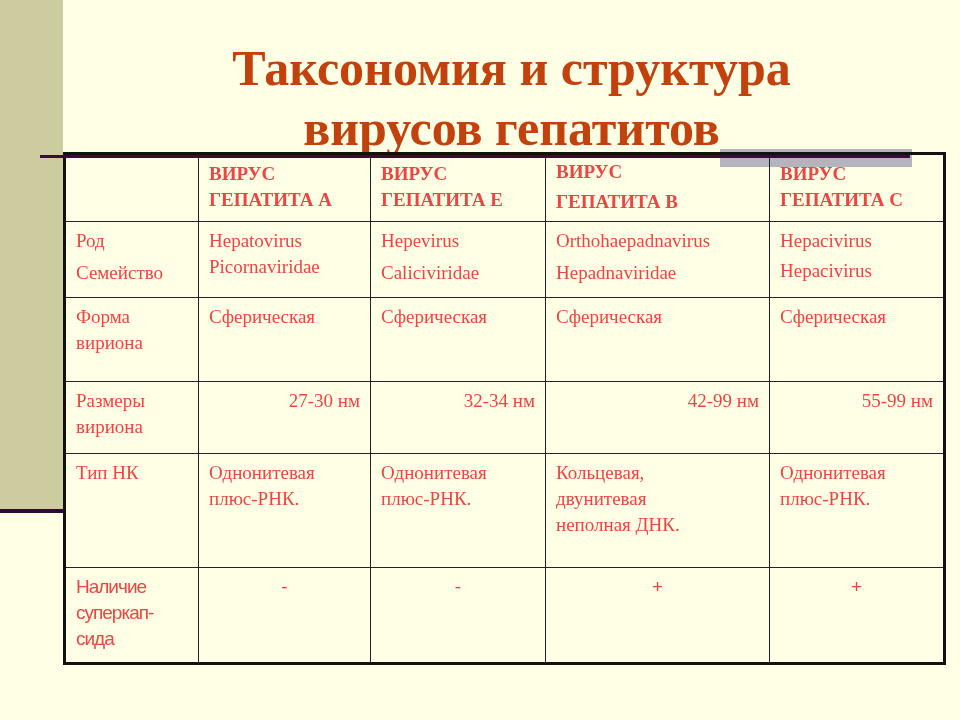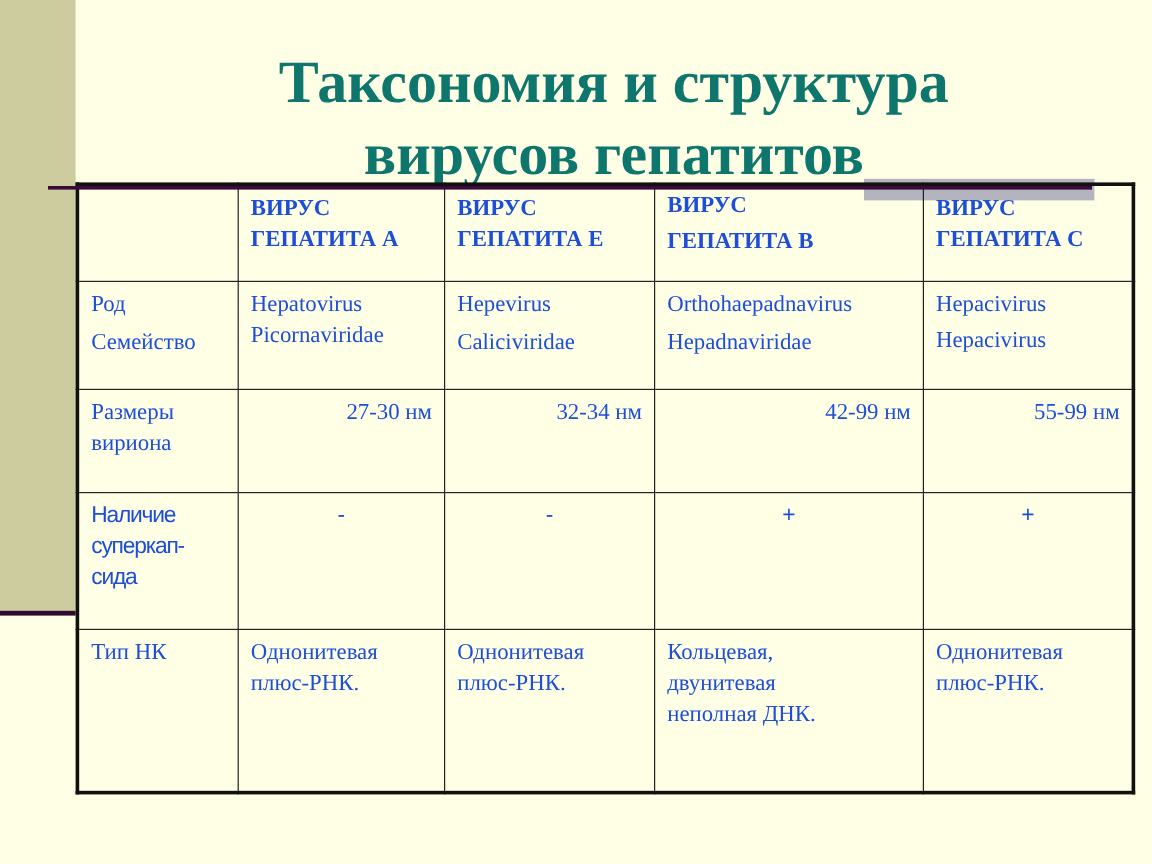--- a/index.html
+++ b/index.html
@@ -19,33 +19,33 @@
   .title-line {
     position:absolute; left:40px; top:155px; width:870px; height:3px;
     background:#3A0A3A;
   }
   .title-shadow {
     position:absolute; left:720px; top:149px; width:192px; height:18px;
     background:#B4B4BE;
   }
   .title {
     position:absolute; left:63px; top:38px; width:897px;
-    text-align:center; color:#0f766e;
+    text-align:center; color:#c2410c;
     font-weight:bold; font-size:50px; line-height:60px;
   }
   table.tax {
     position:absolute; left:63px; top:152px;
     width:880px; height:510px;
     border-collapse:collapse;
     border:3px solid #111;
     table-layout:fixed;
   }
   table.tax td {
     border:1px solid #222; vertical-align:top;
-    padding:6px 10px; font-size:19px; line-height:26px; color:#1d4ed8;
+    padding:6px 10px; font-size:19px; line-height:26px; color:#ef4444;
   }
   .hdr td { font-weight:bold; font-size:16px; line-height:26px; padding-top:4px; }
   .center { text-align:right; }
   .sign { font-family:"Liberation Sans", sans-serif; font-size:30px; text-align:center; line-height:30px; }
   .narrow { font-family:"Liberation Sans", sans-serif; font-size:18px; letter-spacing:-1px; line-height:26px; }
 </style>
 </head>
 <body>
 
 <div class="side-band"></div>
@@ -100,40 +100,39 @@
         </td>
     <td>
           <div>Orthohaepadnavirus</div>
           <div style="margin-top:6px">Hepadnaviridae</div>
         </td>
     <td>
           <div>Hepacivirus</div>
           <div style="margin-top:4px">Hepacivirus</div>
         </td>
   </tr>
+  <tr style="height:84px">
+    <td>
+          <div>Форма</div>
+          <div>вириона</div>
+        </td>
+    <td>Сферическая</td>
+    <td>Сферическая</td>
+    <td>Сферическая</td>
+    <td>Сферическая</td>
+  </tr>
   <tr style="height:72px">
     <td>
           <div>Размеры</div>
           <div>вириона</div>
         </td>
     <td class="center">27-30 нм</td>
     <td class="center">32-34 нм</td>
     <td class="center">42-99 нм</td>
     <td class="center">55-99 нм</td>
-  </tr>
-  <tr style="height:96px">
-    <td class="narrow">
-          <div>Наличие</div>
-          <div>суперкап-</div>
-          <div>сида</div>
-        </td>
-    <td class="sign">-</td>
-    <td class="sign">-</td>
-    <td class="sign">+</td>
-    <td class="sign">+</td>
   </tr>
   <tr style="height:114px">
     <td>
           <div>Тип НК</div>
         </td>
     <td>
           <div>Однонитевая</div>
           <div>плюс-РНК.</div>
         </td>
     <td>
@@ -143,16 +142,27 @@
     <td>
           <div>Кольцевая,</div>
           <div>двунитевая</div>
           <div>неполная ДНК.</div>
         </td>
     <td>
           <div>Однонитевая</div>
           <div>плюс-РНК.</div>
         </td>
   </tr>
+  <tr style="height:96px">
+    <td class="narrow">
+          <div>Наличие</div>
+          <div>суперкап-</div>
+          <div>сида</div>
+        </td>
+    <td class="sign">-</td>
+    <td class="sign">-</td>
+    <td class="sign">+</td>
+    <td class="sign">+</td>
+  </tr>
 </tbody>
   </table>
 
 <div class="title-line"></div>
 
 </body></html>

